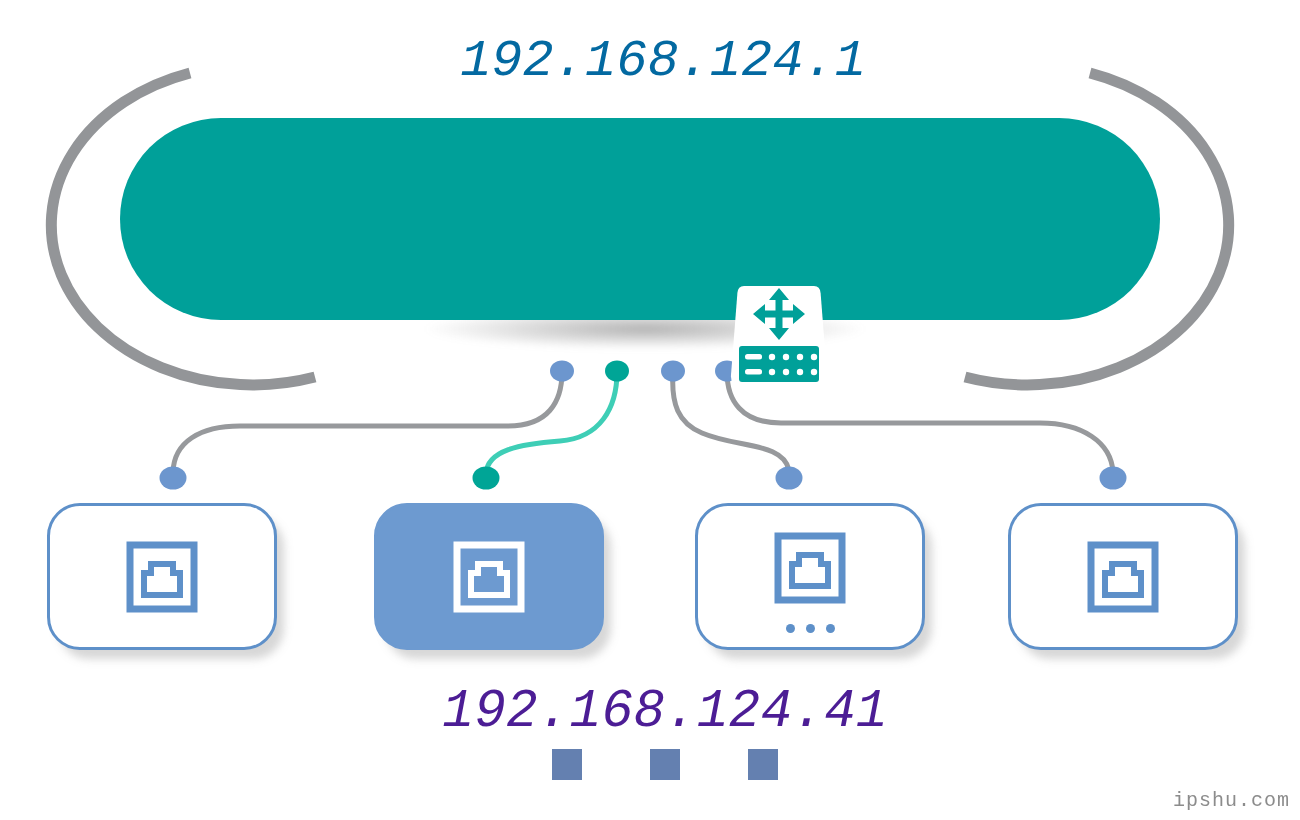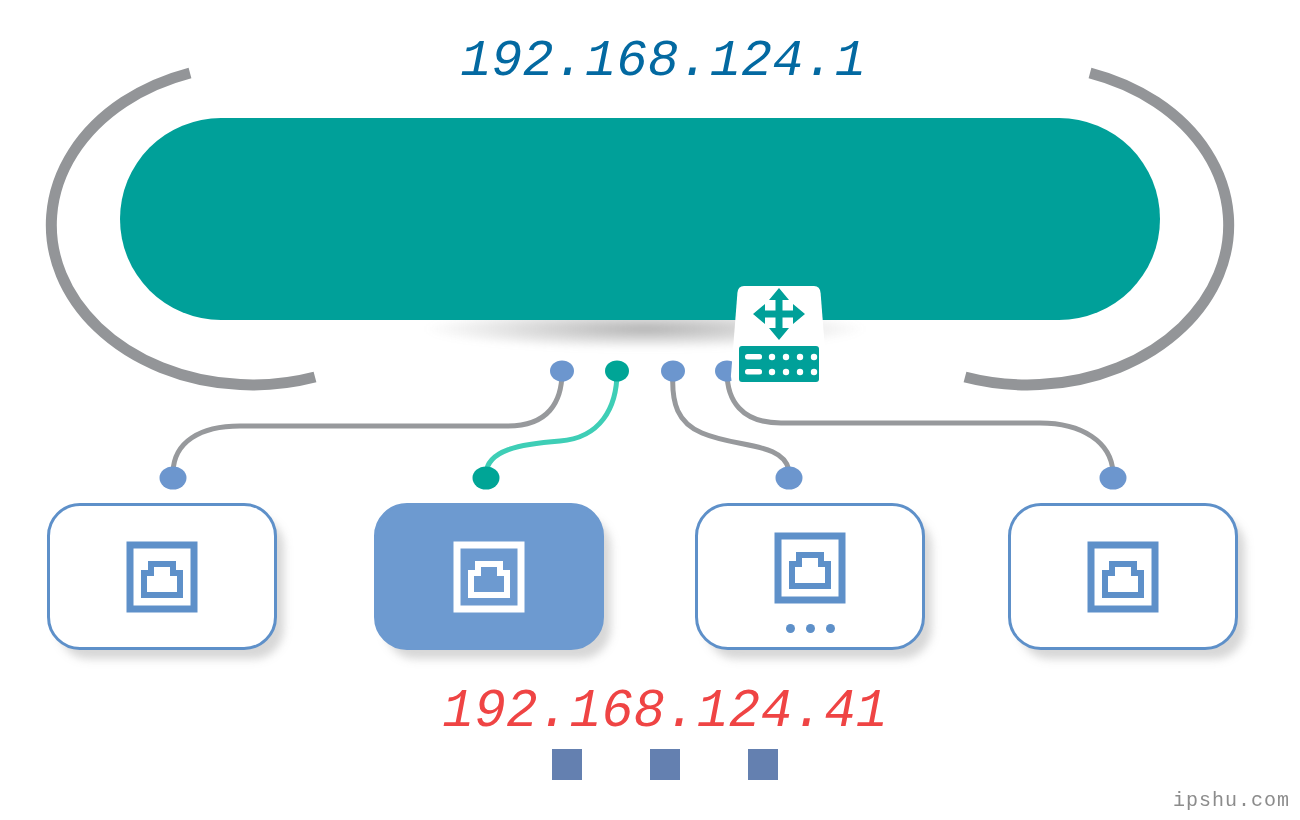--- a/index.html
+++ b/index.html
@@ -6,21 +6,21 @@
   #stage{
     position:relative;width:1300px;height:820px;overflow:hidden;
     background:#ffffff;font-family:"Liberation Mono",monospace;
   }
   
   .ip-label{
     position:absolute;white-space:nowrap;font-style:italic;
     transform:translateX(-50%);letter-spacing:0px;
   }
   #gateway-ip{left:651px;top:32px;font-size:52px;color:#0369a1;margin-left:12px;}
-  #device-ip{left:665px;top:682px;font-size:53px;color:#ef4444;font-style:italic;}
+  #device-ip{left:665px;top:682px;font-size:53px;color:#4c1d95;font-style:italic;}
   #watermark{
     position:absolute;right:10px;bottom:8px;font-size:20px;color:#8C8C8C;
     font-style:normal;letter-spacing:1px;
   }
   
   #gateway-pill{
     position:absolute;left:120px;top:118px;width:1040px;height:202px;
     background:#00A099;border-radius:101px;
   }
   #pill-shadow{

